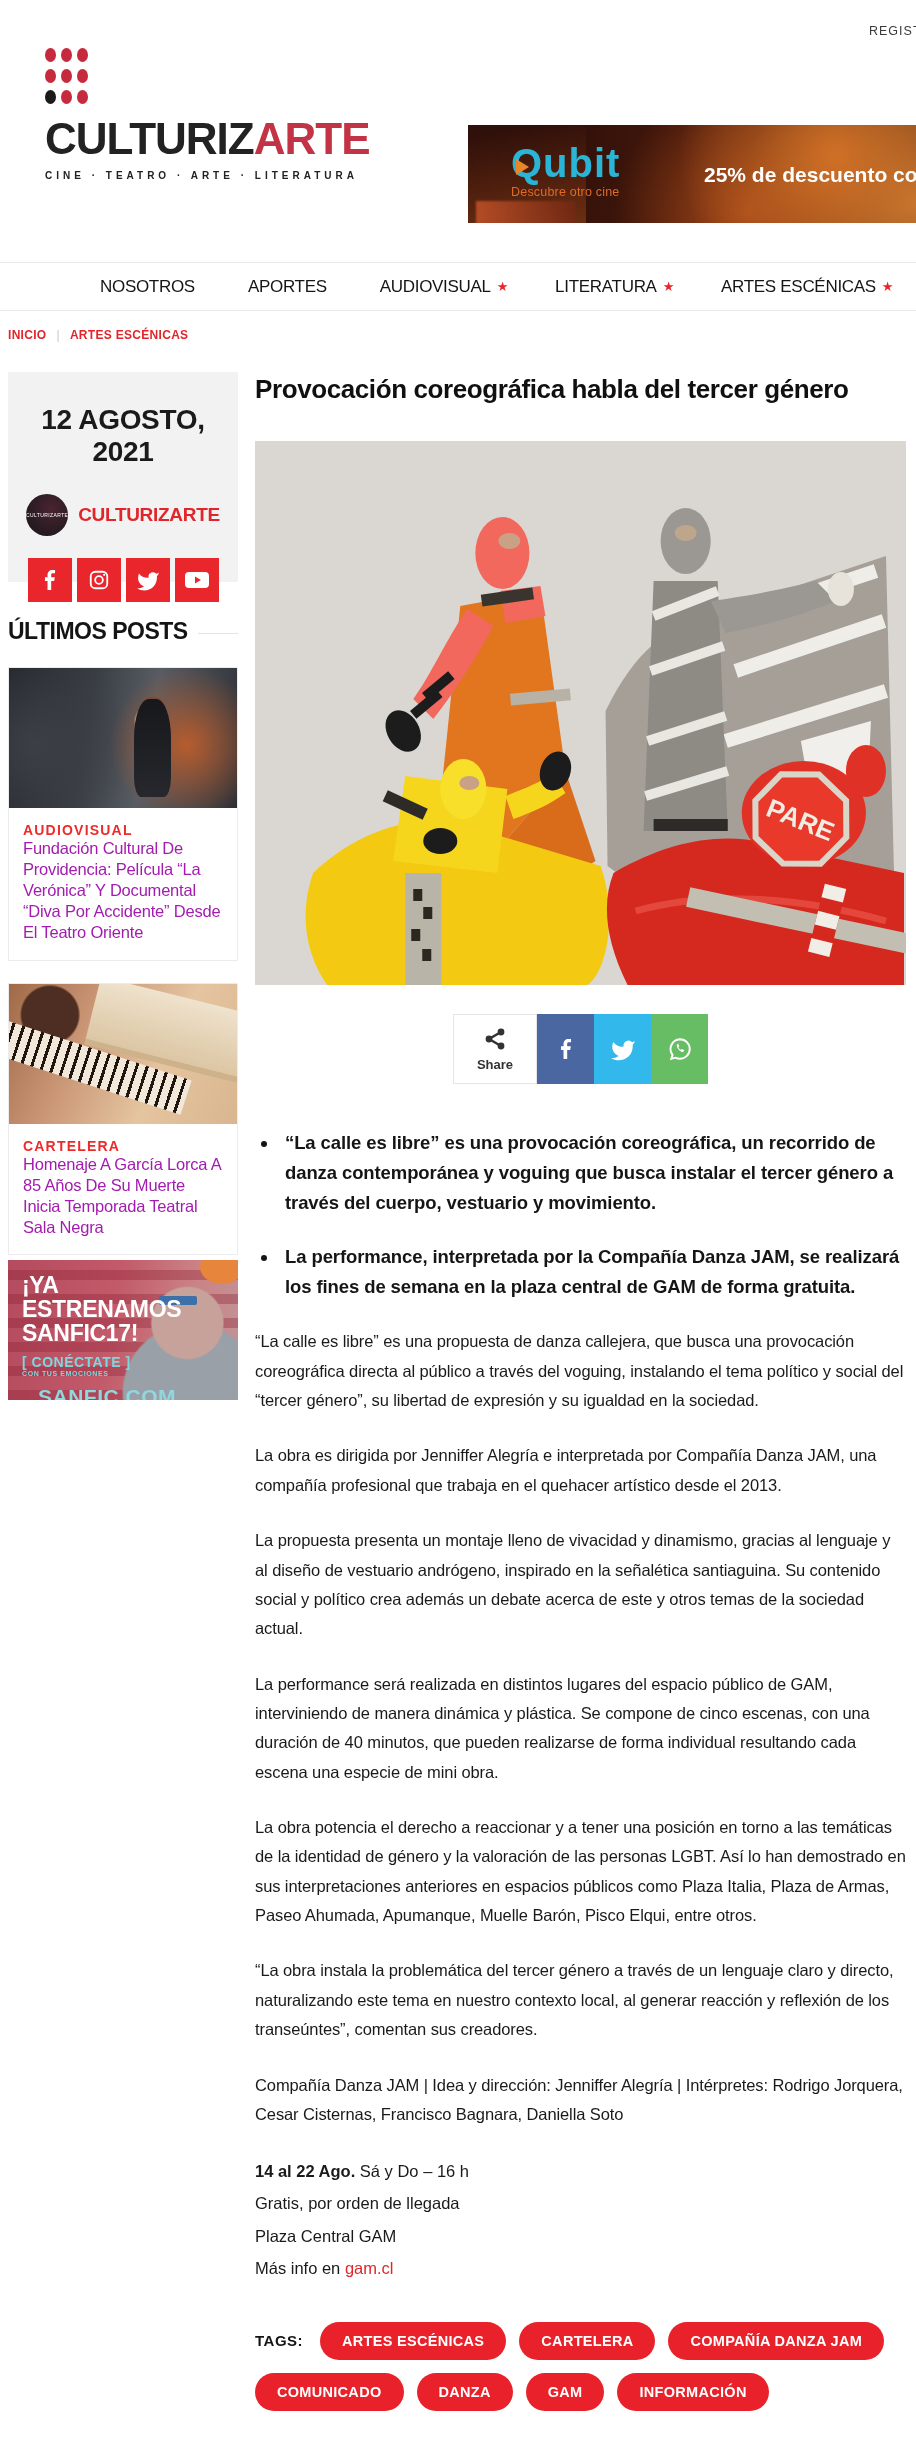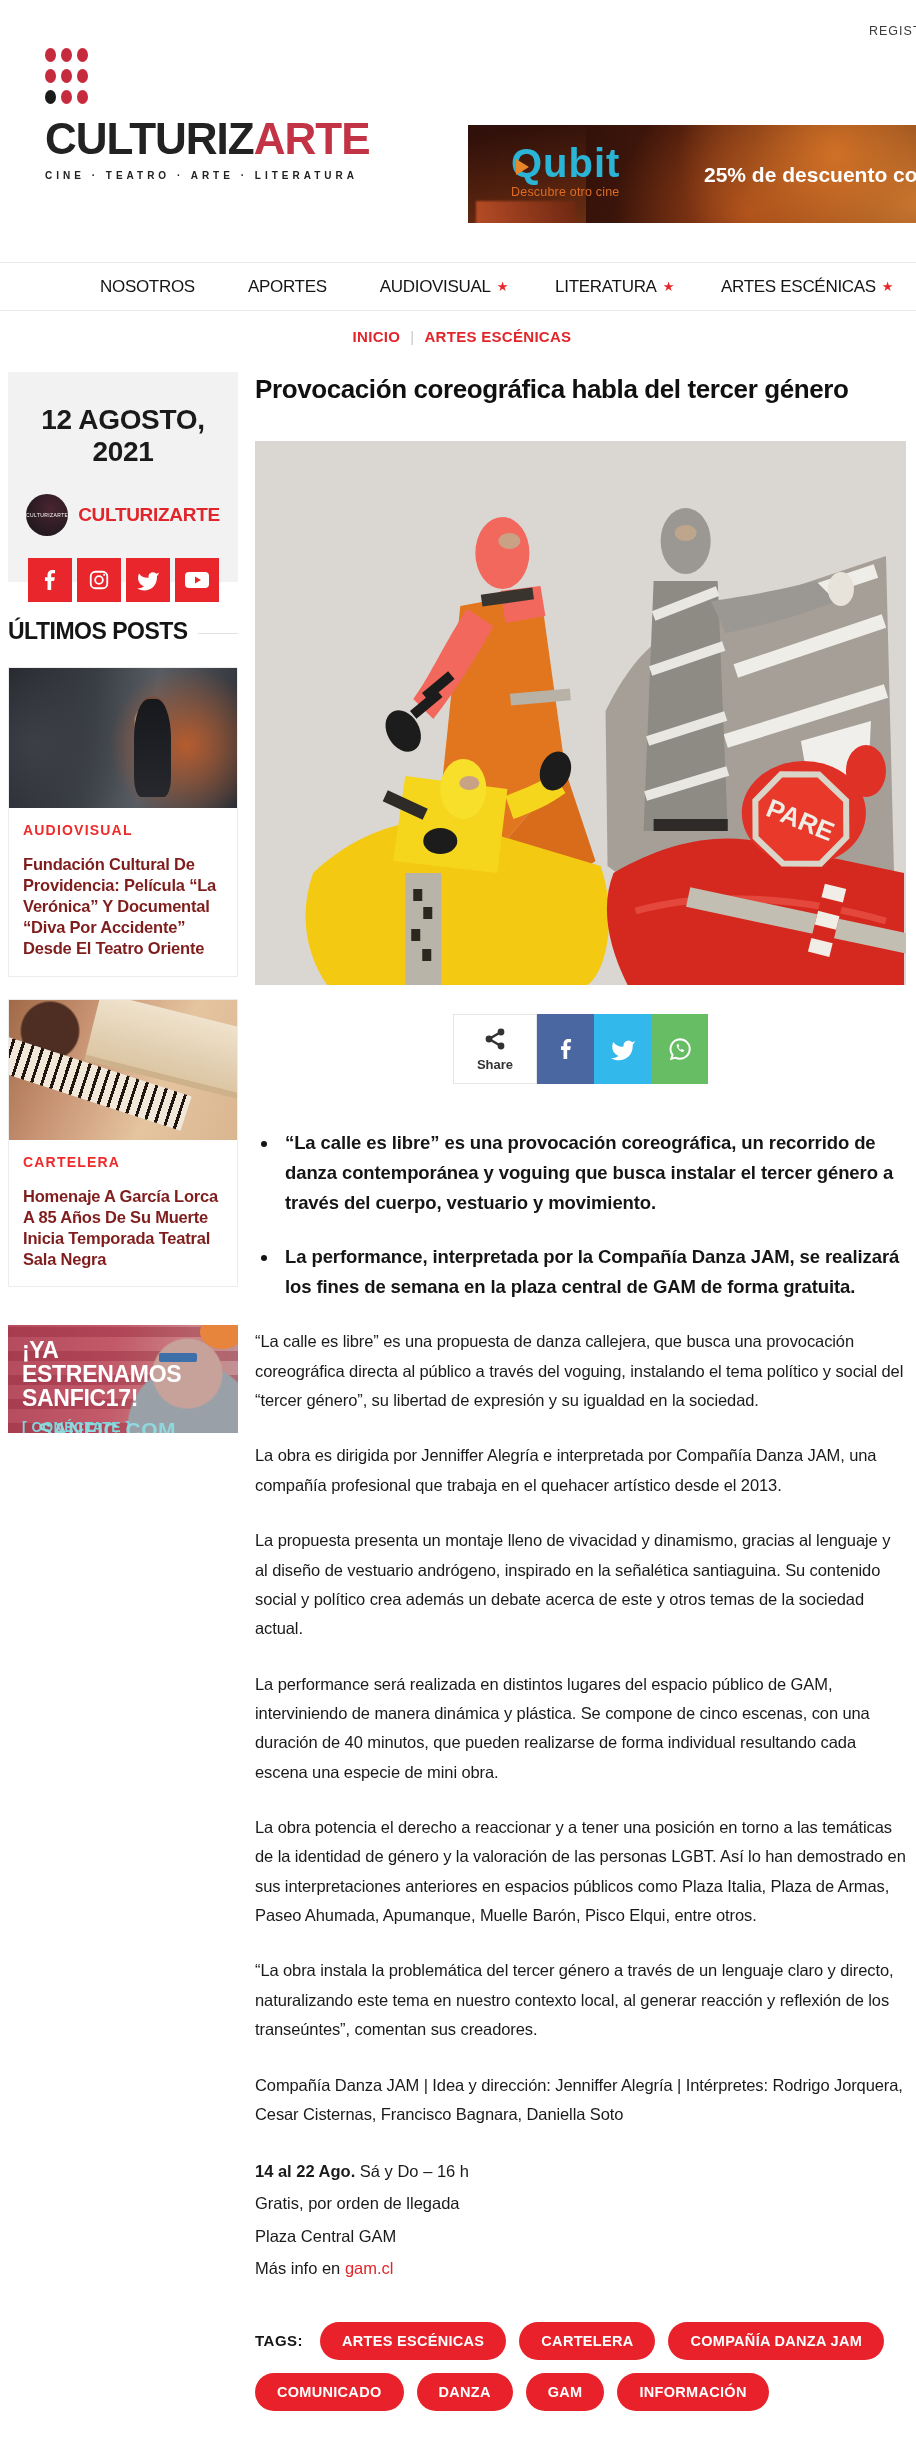--- a/index.html
+++ b/index.html
@@ -40,21 +40,21 @@
   .banner-offer { position:absolute; left:236px; top:38px; color:#fff; font-weight:bold; font-size:21px; white-space:nowrap; }
 
   
   .nav { height:49px; border-top:1px solid #e9e9e9; border-bottom:1px solid #e9e9e9;
     display:flex; align-items:center; padding-left:100px; }
   .nav a { display:flex; align-items:center; gap:6px; margin-right:47px; text-decoration:none;
     color:#151515; font-weight:normal; font-size:17px; letter-spacing:-.3px; white-space:nowrap; cursor:pointer; }
   .nav .star { color:#e8252a; font-size:13px; }
 
   
-  .breadcrumb { padding:17px 0 0 8px; font-size:15px; font-weight:bold; letter-spacing:.3px; height:61px;text-align:center; }
+  .breadcrumb { padding:17px 0 0 8px; font-size:12px; font-weight:bold; letter-spacing:.3px; height:61px; }
   .breadcrumb a { color:#e0262b; text-decoration:none; cursor:pointer; }
   .breadcrumb .sep { color:#c9c9c9; margin:0 10px; font-weight:normal; }
 
   
   .content { display:flex; padding:0 10px 0 8px; gap:17px; }
   .sidebar { width:230px; flex:0 0 230px; }
   .main { flex:1; min-width:0; }
 
   
   .meta-box { background:#f2f2f2; height:210px; padding-top:32px; text-align:center; }
@@ -84,24 +84,24 @@
   .thumb-piano { background:
       radial-gradient(circle at 18% 22%, #4e2e22 0 13%, rgba(0,0,0,0) 14%),
       linear-gradient(115deg, #a06a48 0%, #c79272 30%, #e5c4a0 65%, #d9b68f 100%); }
   .thumb-piano:after { content:""; position:absolute; left:-10%; top:46%; width:90%; height:26%;
     transform:rotate(18deg);
     background:repeating-linear-gradient(90deg,#f1e8da 0 7px,#20160f 7px 10px); }
   .thumb-piano:before { content:""; position:absolute; right:-6%; top:8%; width:70%; height:46%;
     transform:rotate(14deg); background:linear-gradient(180deg,#efe2cc,#dcc6a4); box-shadow:0 6px 0 #cdb28c; }
   .post-body { padding:14px 14px 16px; }
   .post-cat { color:#ee2b2b; font-weight:bold; font-size:14px; letter-spacing:1.2px; cursor:pointer; }
-  .post-title { margin-top:16px; font-weight:bold; font-size:16.5px; line-height:1.28; letter-spacing:-.2px; color:#7f1d1d; cursor:pointer; }
-
-  
-  .side-ad { margin-top:38px; height:108px; position:relative; overflow:hidden; cursor:pointer;
+  .post-title { margin-top:0; font-weight:normal; font-size:16.5px; line-height:1.28; letter-spacing:-.2px; color:#a21caf; cursor:pointer; }
+
+  
+  .side-ad { margin-top:5px; height:140px; position:relative; overflow:hidden; cursor:pointer;
     background:
       radial-gradient(circle at 78% 45%, #c7a29b 0 18%, rgba(0,0,0,0) 19%),
       radial-gradient(circle at 80% 95%, #9aa0a8 0 30%, rgba(0,0,0,0) 31%),
       repeating-linear-gradient(0deg, rgba(140,30,50,.35) 0 10px, rgba(0,0,0,0) 10px 24px),
       linear-gradient(100deg, #b44b5e 0%, #c25a6a 45%, #cb8285 75%, #c09598 100%); }
   .side-ad .glasses { position:absolute; right:18%; top:26%; width:38px; height:9px; background:#3d6fa8; border-radius:2px; }
   .side-ad .circle { position:absolute; right:-6px; top:-10px; width:44px; height:34px; border-radius:50%; background:#e8853c; }
   .sanfic-line { color:#fff; font-weight:bold; letter-spacing:-.3px; line-height:1.04; font-size:23px; }
   .sanfic-text { position:absolute; left:14px; top:14px; }
   .sanfic-cta { margin-top:8px; color:#7fd6dc; font-weight:bold; font-size:14px; letter-spacing:.5px; }

